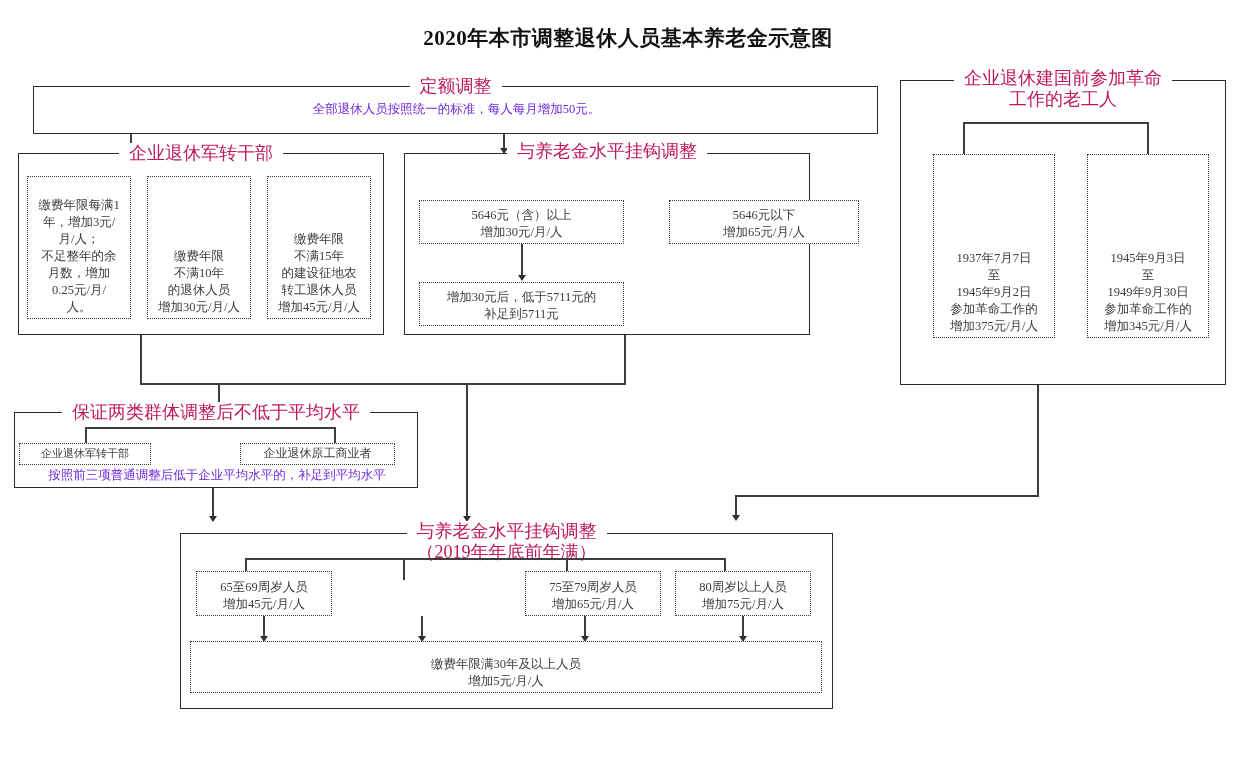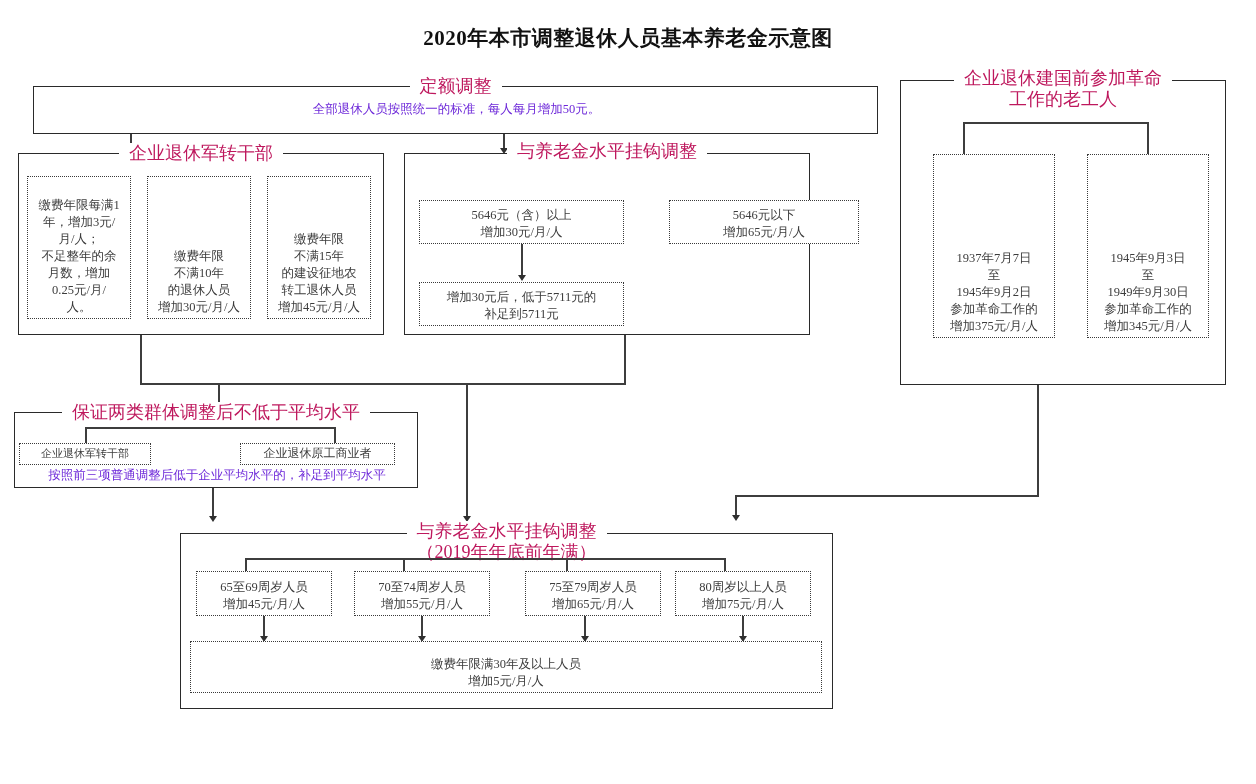--- a/index.html
+++ b/index.html
@@ -249,26 +249,20 @@
     <div class="ln v" style="left:222px; top:24px; height:22px;"></div>
     <div class="ln v" style="left:385px; top:24px; height:22px;"></div>
     <div class="ln v" style="left:543px; top:24px; height:22px;"></div>
 
     <div class="leaf" style="left:15px; top:37px; width:136px; height:45px;">
       <div class="txt">
         <div>65至69周岁人员</div>
         <div>增加45元/月/人</div>
       </div>
     </div>
-    <div class="leaf" style="left:173px; top:37px; width:136px; height:45px;">
-      <div class="txt">
-        <div>70至74周岁人员</div>
-        <div>增加55元/月/人</div>
-      </div>
-    </div>
     <div class="leaf" style="left:344px; top:37px; width:136px; height:45px;">
       <div class="txt">
         <div>75至79周岁人员</div>
         <div>增加65元/月/人</div>
       </div>
     </div>
     <div class="leaf" style="left:494px; top:37px; width:136px; height:45px;">
       <div class="txt">
         <div>80周岁以上人员</div>
         <div>增加75元/月/人</div>

